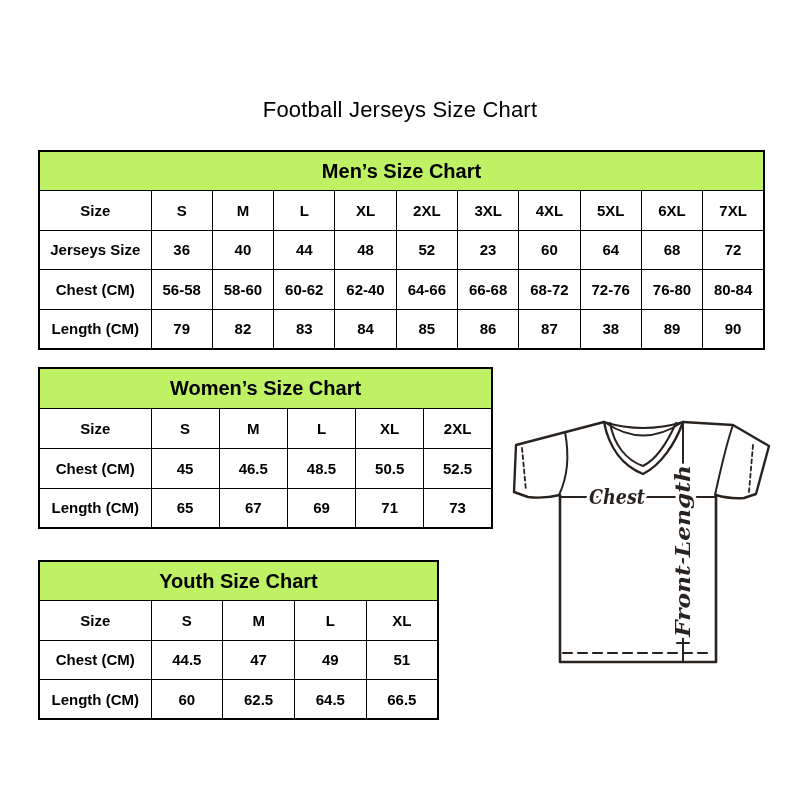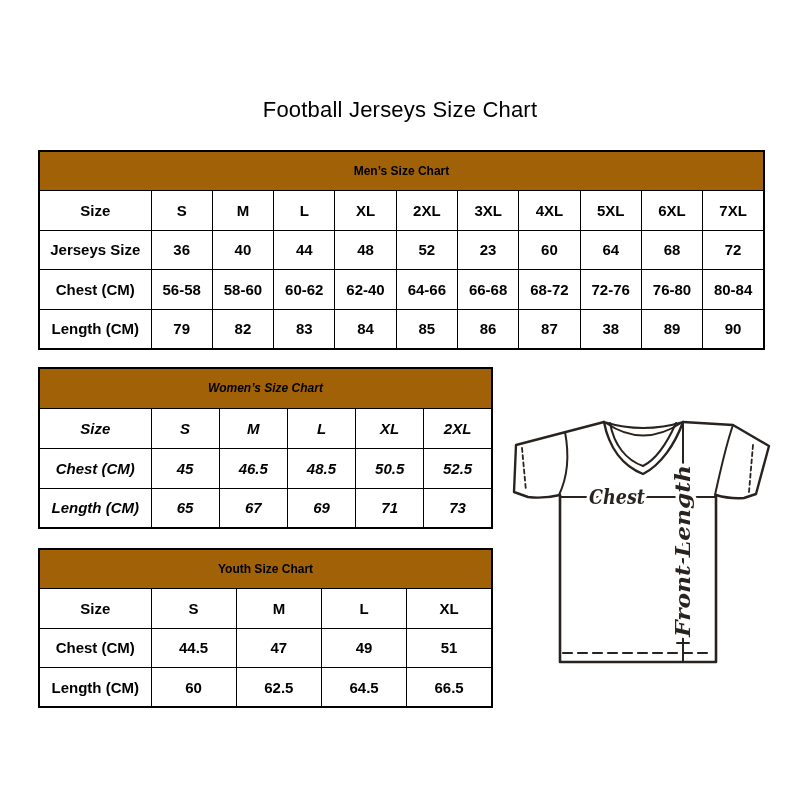--- a/index.html
+++ b/index.html
@@ -13,27 +13,27 @@
     font-size:22px;font-weight:normal;letter-spacing:0.2px;
   }
   table.size-table{
     position:absolute;border-collapse:collapse;table-layout:fixed;
     border:2px solid #000;background:#fff;
   }
   .size-table th,.size-table td{
     border:1px solid #000;text-align:center;vertical-align:middle;
     font-weight:bold;padding:0;overflow:hidden;white-space:nowrap;
   }
-  .size-table tr.hdr th{background:#a16207;font-size:12px;}
+  .size-table tr.hdr th{background:#bef264;font-size:20px;}
   .size-table td{font-size:15px;}
   #men{left:38px;top:150px;width:727px;}
   #men tr{height:39.6px;}
   #women{left:38px;top:367px;width:455px;}
-  #women tr{height:40px;font-style:italic;}
-  #youth{left:38px;top:548px;width:455px;}
+  #women tr{height:40px;}
+  #youth{left:38px;top:560px;width:401px;}
   #youth tr{height:39.5px;}
   #jersey{position:absolute;left:503px;top:408px;overflow:visible;}
   .measure-text{
     font-family:"DejaVu Serif",serif;font-style:italic;font-weight:bold;
     font-size:21px;fill:#29231f;stroke:#ffffff;stroke-width:7px;
     paint-order:stroke;stroke-linejoin:round;
   }
 </style>
 </head>
 <body>

